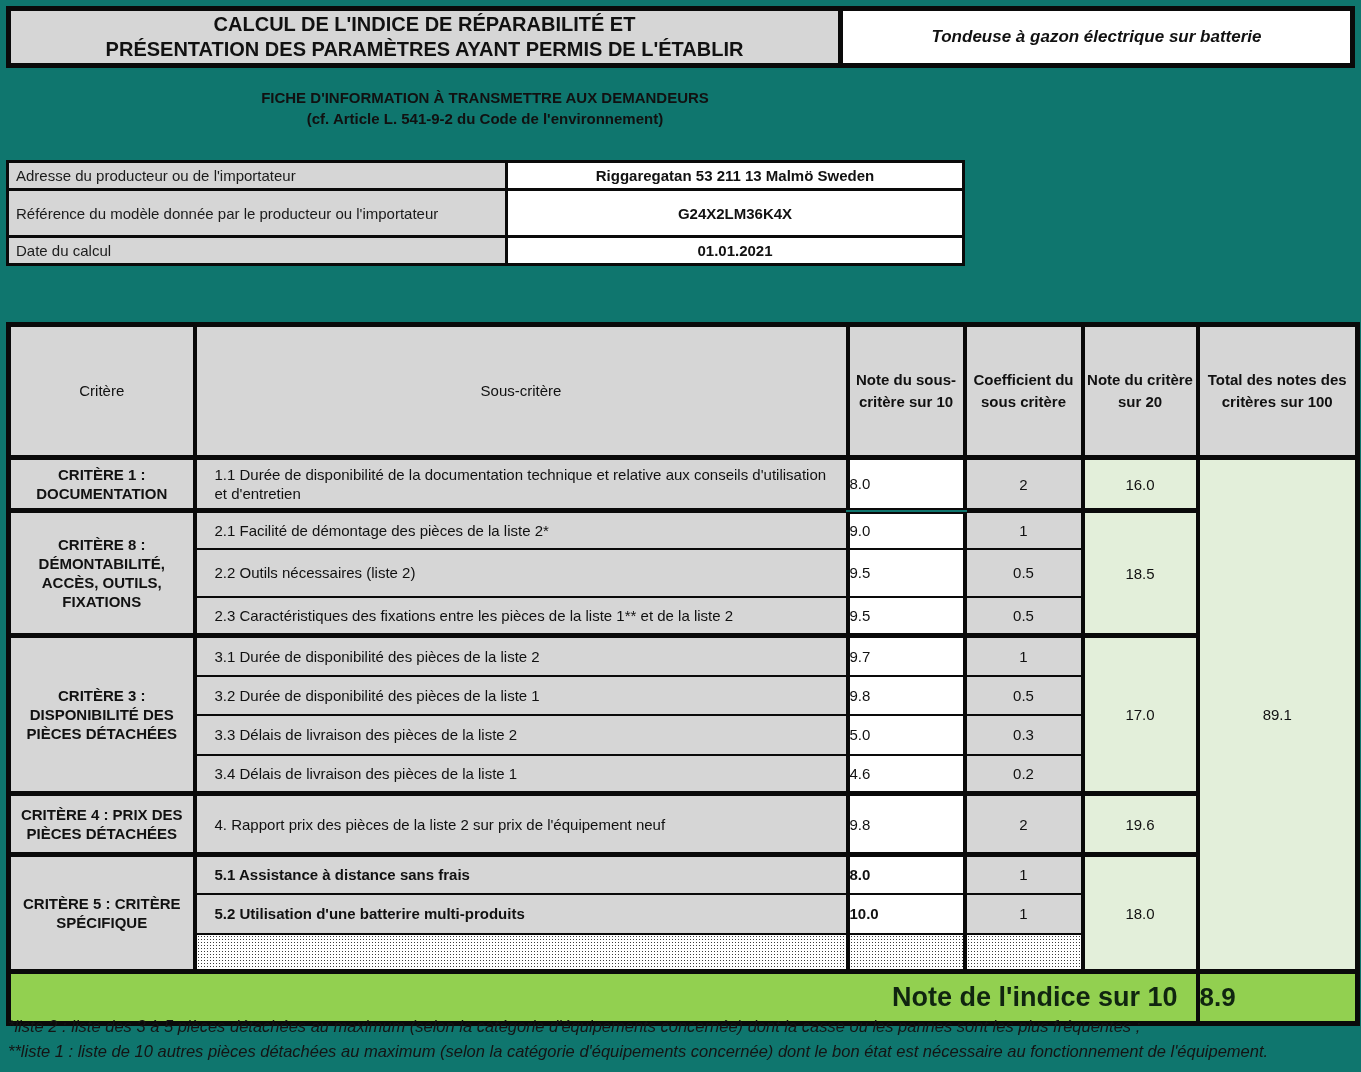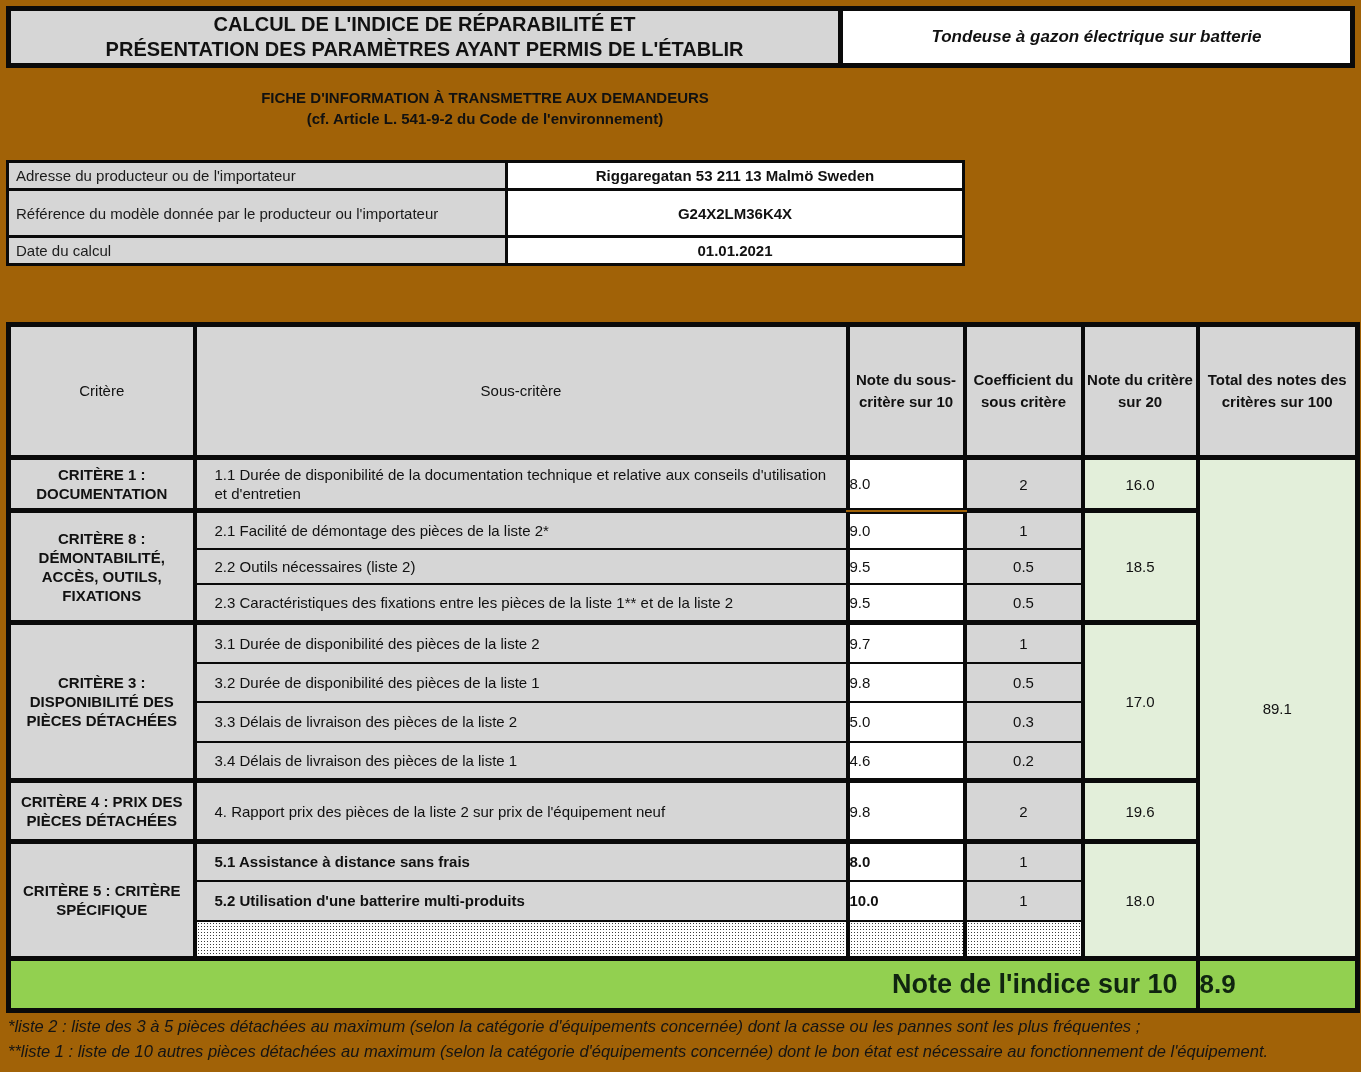--- a/index.html
+++ b/index.html
@@ -4,21 +4,21 @@
 <style>
   * { margin: 0; padding: 0; box-sizing: border-box; }
   html, body { background: #ffffff; }
   body {
     width: 1361px; height: 1072px;
     font-family: "Liberation Sans", sans-serif;
     color: #111;
     position: relative;
     overflow: hidden;
   }
-  .page { position: relative; width: 1361px; height: 1072px; background: #a16207; }
+  .page { position: relative; width: 1361px; height: 1072px; background: #0f766e; }
 
   
   .top-band {
     position: absolute; left: 6px; top: 6px; width: 1349px; height: 62px;
     border: 5px solid #0a0a0a; display: flex; background: #fff;
   }
   .title-cell {
     flex: 0 0 832px; background: #d6d6d6; border-right: 5px solid #0a0a0a;
     display: flex; flex-direction: column; justify-content: center; align-items: center;
     font-weight: bold; font-size: 20px; line-height: 25px; text-align: center;
@@ -160,21 +160,21 @@
       <td class="total" rowspan="12">89.1</td>
     </tr>
 
     <tr class="gstart" style="height:38px">
       <td class="crit" rowspan="3">CRITÈRE 8 : DÉMONTABILITÉ, ACCÈS, OUTILS, FIXATIONS</td>
       <td class="sub">2.1 Facilité de démontage des pièces de la liste 2*</td>
       <td class="score">9.0</td>
       <td class="coef">1</td>
       <td class="cscore" rowspan="3">18.5</td>
     </tr>
-    <tr style="height:35px">
+    <tr style="height:48px">
       <td class="sub">2.2 Outils nécessaires (liste 2)</td>
       <td class="score">9.5</td>
       <td class="coef">0.5</td>
     </tr>
     <tr style="height:39px">
       <td class="sub">2.3 Caractéristiques des fixations entre les pièces de la liste 1** et de la liste 2</td>
       <td class="score">9.5</td>
       <td class="coef">0.5</td>
     </tr>
 

